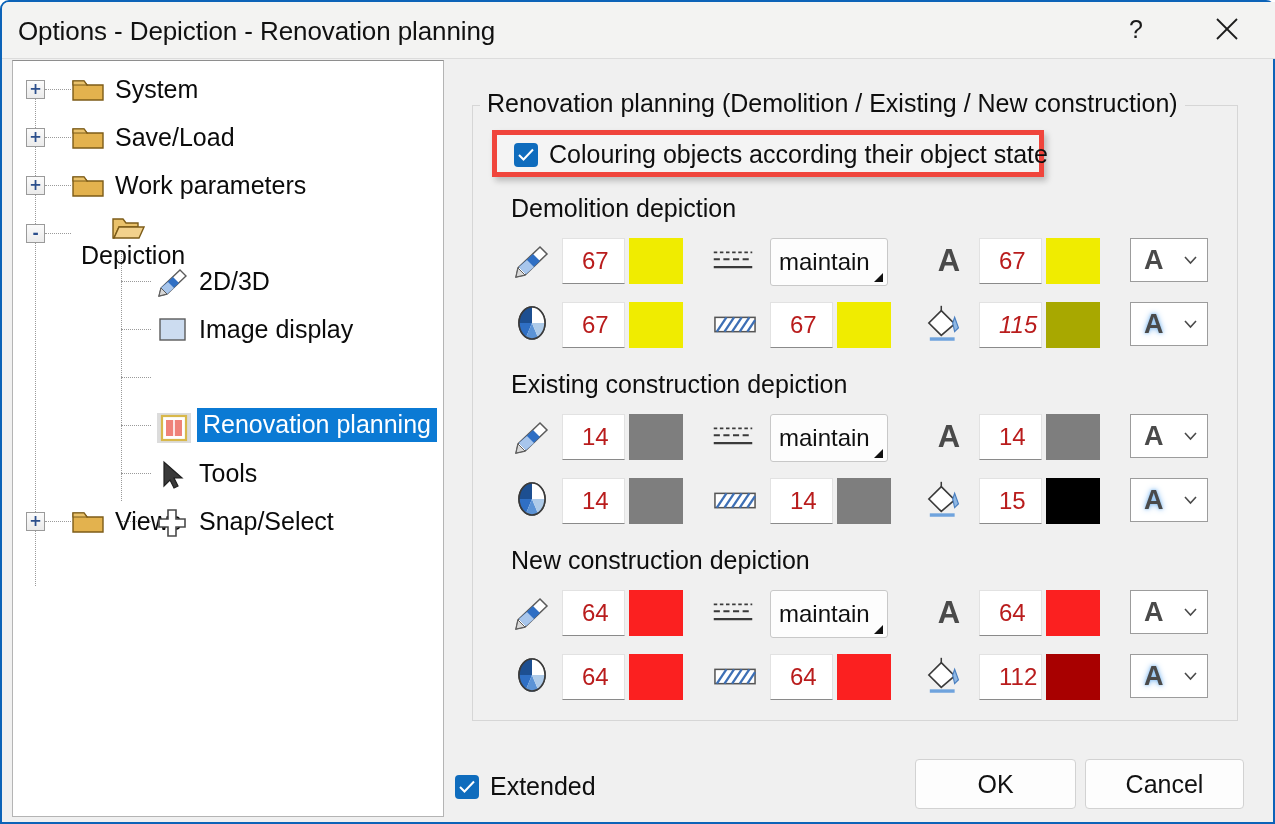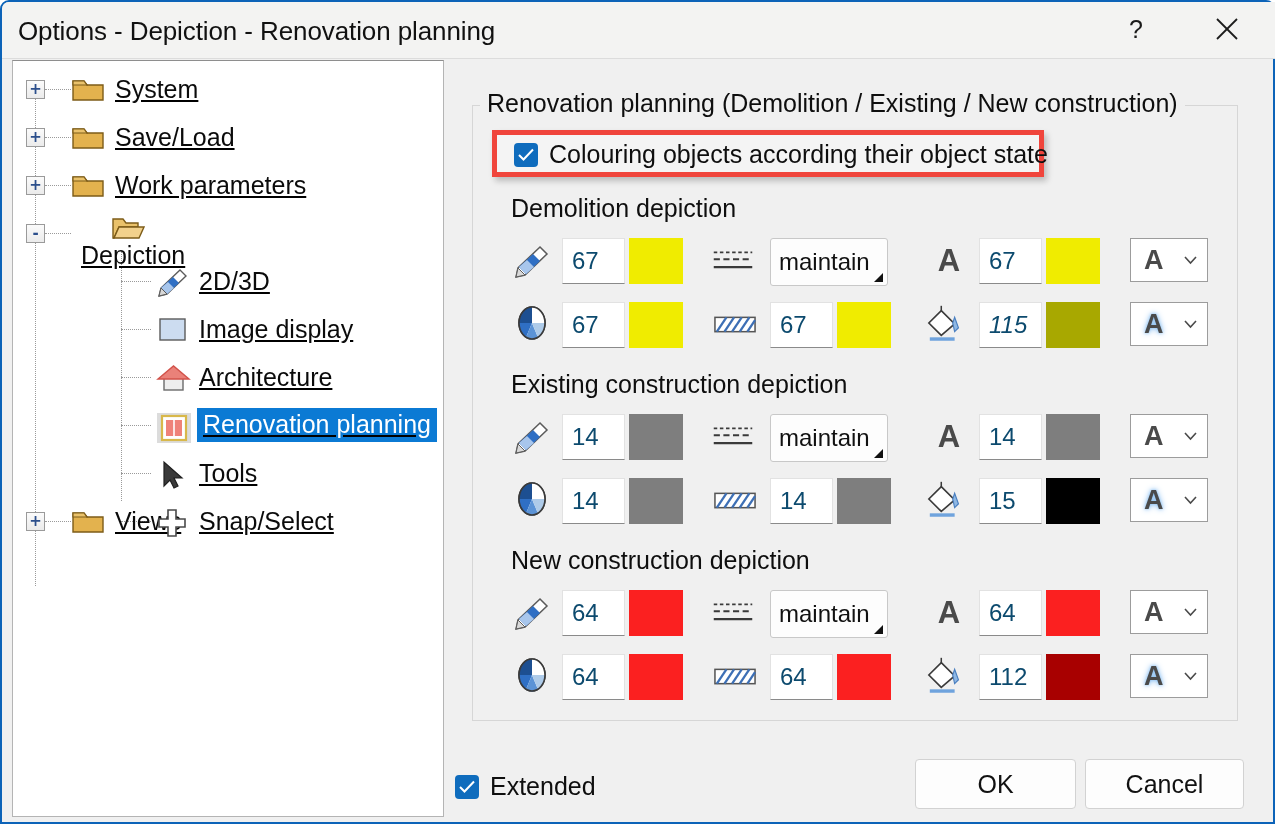--- a/index.html
+++ b/index.html
@@ -70,21 +70,20 @@
     border-top-color: #8e8e8e;
     box-sizing: border-box;
     overflow: hidden;
   }
   .tnode {
     position: absolute;
     height: 40px;
     display: flex;
     align-items: center;
     white-space: nowrap;
-    text-decoration: underline;
   }
   .tlabel {
     font-size: 25px;
     color: #0b0b0b;
     margin-left: 10px;
   }
   .tnode.selected .tlabel {
     background: #0b7ad4;
     color: #ffffff;
     padding: 2px 6px 3px 6px;
@@ -183,22 +182,22 @@
     left: 509px;
   }
 
   .numfield {
     position: absolute;
     box-sizing: border-box;
     background: #ffffff;
     border: 1px solid #e2e2e2;
     border-bottom: 1px solid #8a8a8a;
     font-size: 24px;
-    color: #0c4a6e;
-    padding-left: 9px;
+    color: #b91c1c;
+    padding-left: 19px;
     display: flex;
     align-items: center;
   }
   .swatch {
     position: absolute;
     box-sizing: border-box;
   }
   .combo {
     position: absolute;
     box-sizing: border-box;
@@ -391,29 +390,20 @@
 
     <div class="tnode" style="left:142px; top:248px;">
       <span class="ficon">
         <svg width="34" height="28" viewBox="0 0 34 28">
           <rect x="5" y="4" width="25" height="21" fill="#ccdcf0" stroke="#5b5b5b" stroke-width="1.4"></rect>
         </svg>
       </span>
       <span class="tlabel">Image display</span>
     </div>
 
-    <div class="tnode" style="left:142px; top:296px;">
-      <span class="ficon">
-        <svg width="38" height="30" viewBox="0 0 38 30">
-          <rect x="9" y="15" width="19" height="12" fill="#eeeeee" stroke="#6b6b6b" stroke-width="1.4"></rect>
-          <path d="M3 16 L18.5 3 L34 16 Z" fill="#ea8179" stroke="#d2524a" stroke-width="1.4"></path>
-        </svg>
-      </span>
-      <span class="tlabel">Architecture</span>
-    </div>
 
     <div class="tnode selected" style="left:142px; top:344px;">
       <span class="ficon">
         <svg width="38" height="34" viewBox="0 0 38 34">
           <rect x="2" y="2" width="34" height="30" fill="#dcdcdc"></rect>
           <rect x="7" y="5" width="24" height="24" fill="#ffffff" stroke="#d8b84a" stroke-width="2.2"></rect>
           <rect x="11" y="9" width="16" height="16" fill="#ef8279"></rect>
           <line x1="19" y1="9" x2="19" y2="25" stroke="#ffffff" stroke-width="1.6"></line>
         </svg>
       </span>

